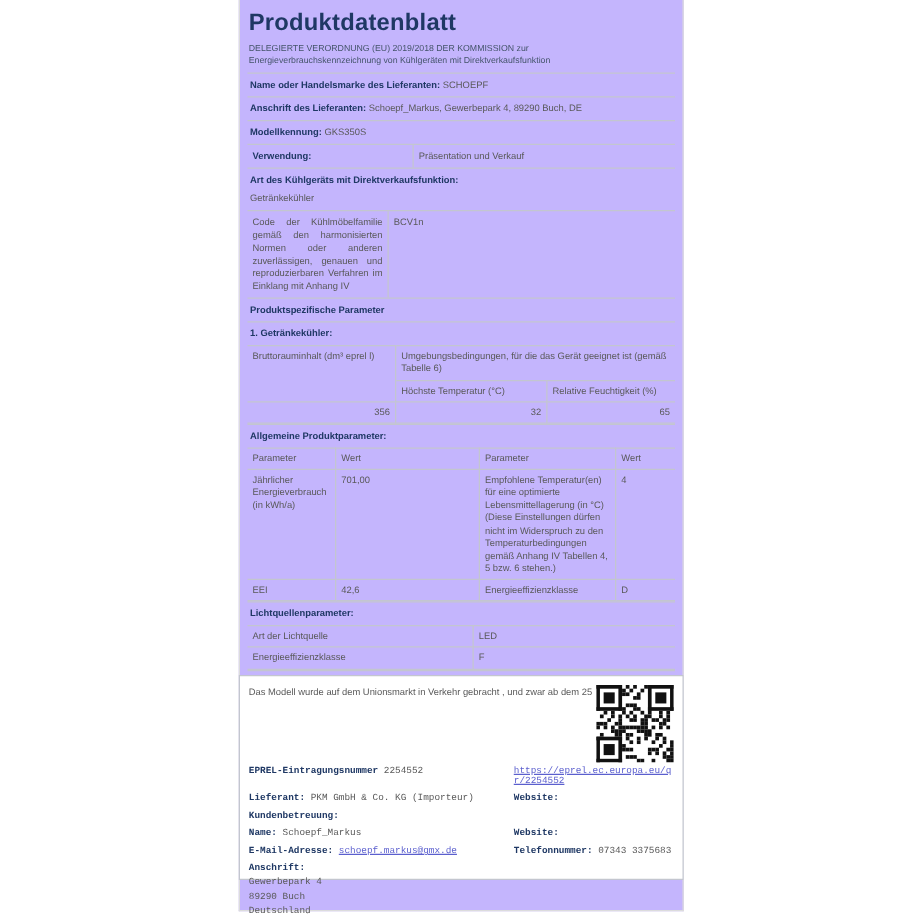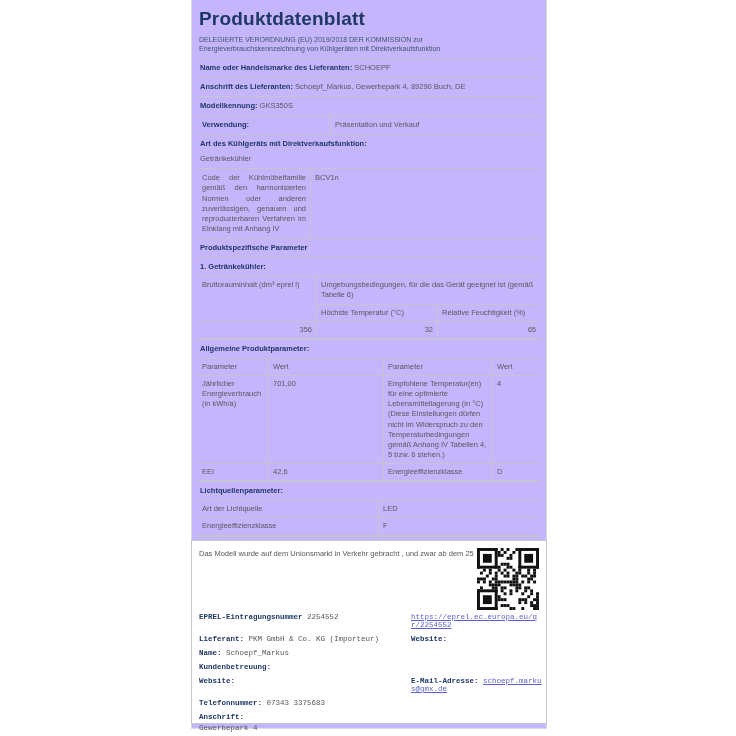--- a/index.html
+++ b/index.html
@@ -21,21 +21,21 @@
   table{border-collapse:collapse;width:100%;font-size:7.5px;color:#595959;}
   td{border:1px solid #c3c6cf;padding:3px 4px;vertical-align:top;}
   .num{text-align:right;}
   .vol-table td.c1{width:110px;}
   .vol-table td.c2{width:112px;}
   .gp td.p1{width:62px;}
   .gp td.v1{width:106px;}
   .gp td.p2{width:100px;}
   .ls td.l1{width:172px;}
   .link{color:#5b5fce;text-decoration:underline;cursor:pointer;word-break:break-all;}
-  .bottombox{position:absolute;left:191px;top:540px;width:356px;height:184px;
+  .bottombox{position:absolute;left:191px;top:540px;width:356px;height:164px;
     border:1px solid #c3c6cf;background:#fff;box-sizing:border-box;font-size:7.5px;}
   .bb-inner{margin:6px 7px;position:relative;height:172px;}
   .market-line{white-space:nowrap;overflow:hidden;width:282px;padding-top:2px;}
   .qr{position:absolute;right:0;top:1px;width:62px;height:62px;}
   .bb-grid{display:grid;grid-template-columns:204px 1fr;column-gap:8px;font-family:Liberation Mono, monospace;}
   .bb-row{padding:3px 0;}
   .addr{line-height:1.5;}
   svg .fp{fill:#111;}
 </style>
 </head>
@@ -312,27 +312,27 @@
       </div>
 
       <div class="bb-row">
         <span class="lbl">Lieferant:</span>
         <span class="val">PKM GmbH &amp; Co. KG (Importeur)</span>
       </div>
       <div class="bb-row">
         <span class="lbl">Website:</span>
       </div>
 
+      <div class="bb-row" style="grid-column:1 / span 2;">
+        <span class="lbl">Kundenbetreuung:</span>
+      </div>
+
       <div class="bb-row">
         <span class="lbl">Name:</span>
         <span class="val">Schoepf_Markus</span>
-      </div>
-
-      <div class="bb-row" style="grid-column:1 / span 2;">
-        <span class="lbl">Kundenbetreuung:</span>
       </div>
       <div class="bb-row">
         <span class="lbl">Website:</span>
       </div>
 
       <div class="bb-row">
         <span class="lbl">E-Mail-Adresse:</span>
         <span class="link">schoepf.markus@gmx.de</span>
       </div>
       <div class="bb-row">

